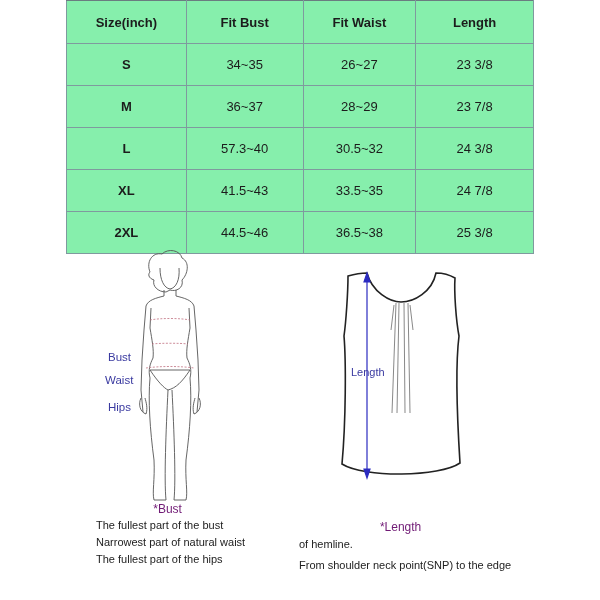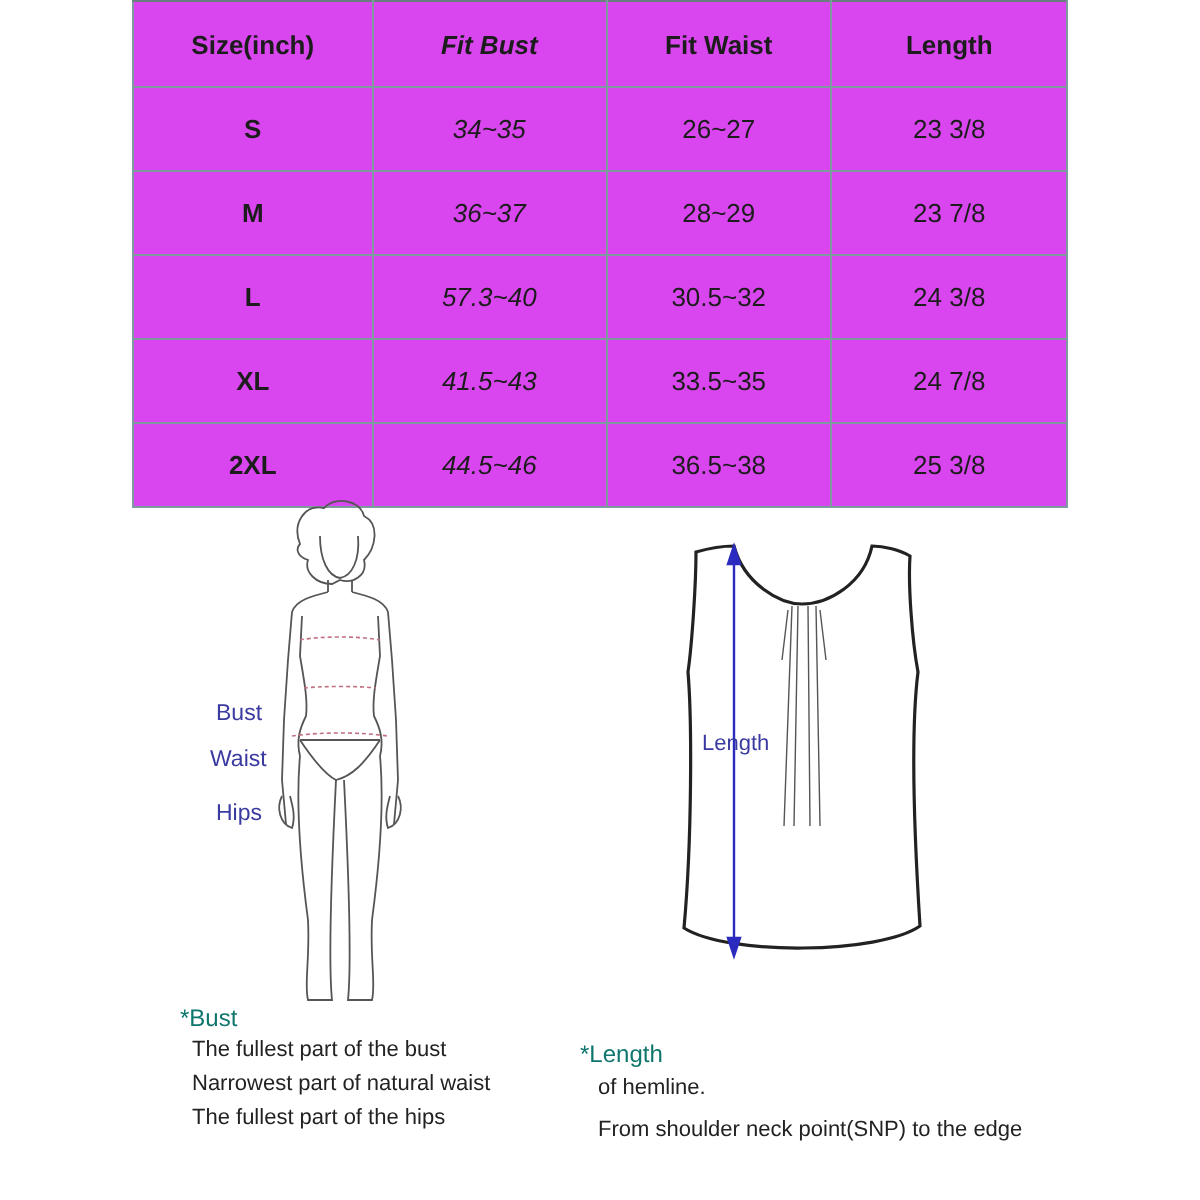--- a/index.html
+++ b/index.html
@@ -1,38 +1,38 @@
 <!DOCTYPE html>
 <html><head>
 <meta charset="utf-8">
 <style>
   * { margin:0; padding:0; box-sizing:border-box; }
   html, body { width:600px; height:600px; background:#ffffff; overflow:hidden; }
   body { position:relative; font-family:"Liberation Sans", sans-serif; }
 
   .size-table {
     position:absolute; left:66px; top:0; width:468px;
-    border-collapse:collapse; background:#d946ef;
+    border-collapse:collapse; background:#86efac;
   }
   .size-table td {
     border:1px solid #7f9a9e; text-align:center; vertical-align:middle;
     font-size:13px; color:#1c1c1c; height:42px;
   }
   .size-table tr.header td { font-weight:bold; height:43px; font-size:13px; }
   .size-table td.size-cell { font-weight:bold; }
   .size-table td:nth-child(1){ width:119px; }
-  .size-table td:nth-child(2){ width:116px;font-style:italic; }
+  .size-table td:nth-child(2){ width:116px; }
   .size-table td:nth-child(3){ width:112px; }
   .size-table td:nth-child(4){ width:117px; }
   .size-table tr:first-child td { border-top:1px solid #6a7c80; }
   .fig-label { position:absolute; color:#3a3aa0; font-size:11.5px;margin-top:40px; }
   .tank-label { position:absolute; left:351px; top:366px; color:#3a3aa0; font-size:11px; }
 
   .notes { position:absolute; font-size:11px; line-height:16px; }
-  .note-title { color:#0f766e; font-size:12px; display:block; }
+  .note-title { color:#701a75; font-size:12px; display:block;text-align:center; }
   .note-desc { color:#222; display:block; padding-left:6px; }
 </style>
 </head>
 <body>
 
 <table class="size-table">
   <tbody>
       <tr class="header">
     <td>Size(inch)</td>
     <td>Fit Bust</td>

